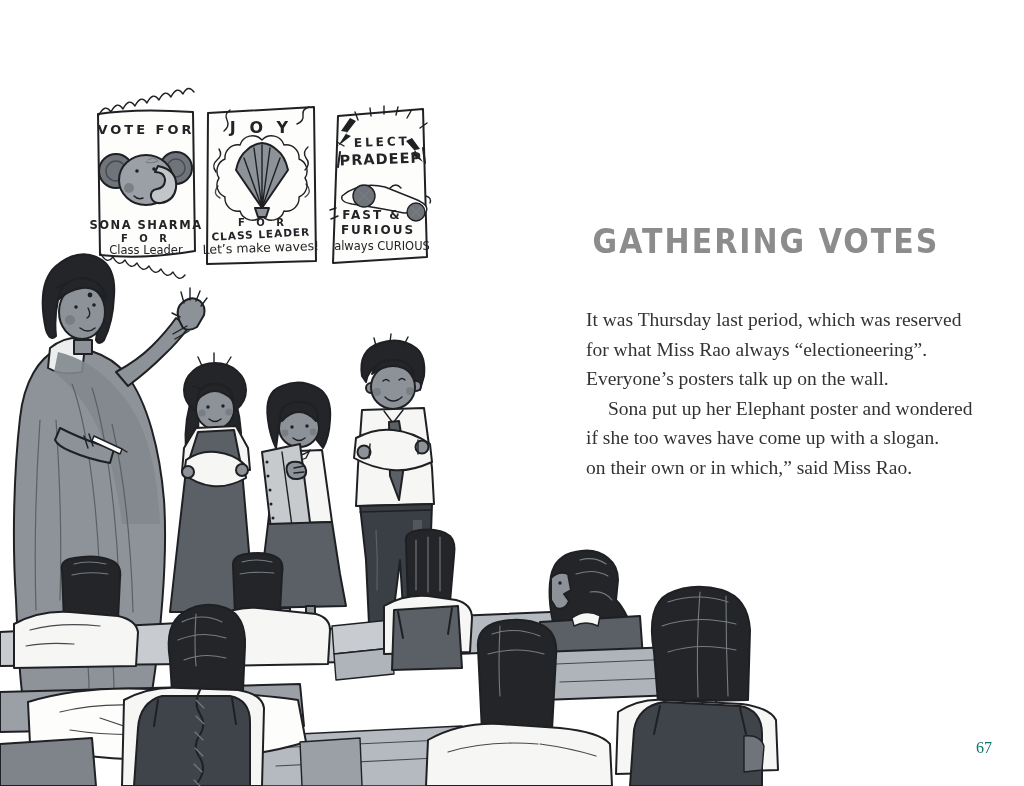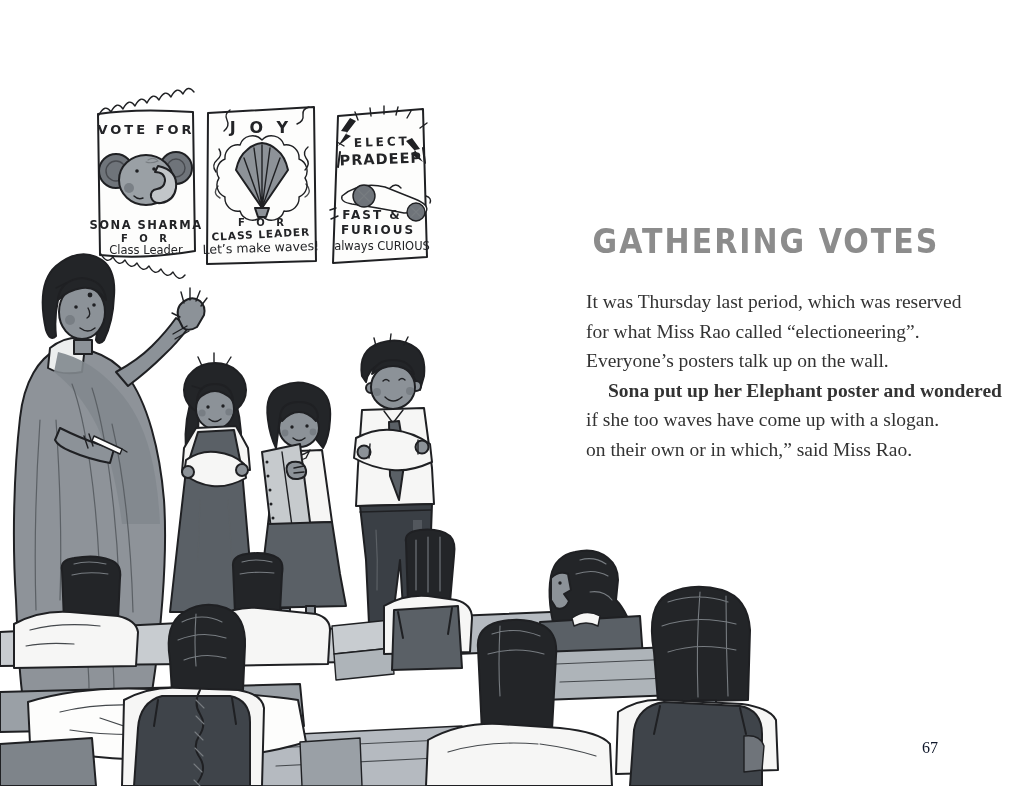--- a/index.html
+++ b/index.html
@@ -37,26 +37,26 @@
   .fill-blush{fill:#747a80;}
   .fill-inkk{fill:#1f2023;}
 
   .ptxt{font-family:"DejaVu Sans",sans-serif;font-weight:700;fill:#232427;text-anchor:middle;}
   .ptxt-light{font-family:"DejaVu Sans",sans-serif;font-weight:400;fill:#232427;text-anchor:middle;}
 
   
   .chapter-title{position:absolute;left:586px;top:222px;width:360px;text-align:center;
       font-family:"DejaVu Sans",sans-serif;font-weight:700;font-size:30px;letter-spacing:2px;
       color:#8c8c8c;transform:scaleY(1.12);transform-origin:top center;white-space:nowrap;}
-  .story{position:absolute;left:586px;top:287px;width:380px;}
+  .story{position:absolute;left:586px;top:305px;width:380px;}
   .story .line{font-family:"Liberation Serif",serif;font-size:19.5px;line-height:29.5px;
       color:#333333;white-space:nowrap;}
-  .story .line.indent{padding-left:22px;font-weight:bold;}
-  .page-number{position:absolute;left:922px;top:739px;font-family:"Liberation Serif",serif;
-      font-size:16px;color:#0f172a;}
+  .story .line.indent{padding-left:22px;}
+  .page-number{position:absolute;left:976px;top:739px;font-family:"Liberation Serif",serif;
+      font-size:16px;color:#0f766e;}
 </style>
 </head>
 <body>
 
 <div class="page">
 
 <svg class="illustration" viewBox="0 0 1024 786" xmlns="http://www.w3.org/2000/svg">
 
   <g>
     <path class="ink fill-paper" d="M98,114 C130,109 164,110 193,112 L195,251 C160,257 127,258 100,255 Z"></path>
@@ -316,21 +316,21 @@
     <path class="ink" d="M660,706 l-6,28 M740,708 l6,26" stroke-width="5"></path>
     <path class="thin fill-ear" d="M744,736 q16,-2 20,10 l-2,24 l-18,2 Z"></path>
   </g>
 
 </svg>
 
 <div class="chapter-title">GATHERING VOTES</div>
 
 <div class="story">
   <div class="line">It was Thursday last period, which was reserved</div>
-  <div class="line">for what Miss Rao called “electioneering”.</div>
+  <div class="line">for what Miss Rao always “electioneering”.</div>
   <div class="line">Everyone’s posters talk up on the wall.</div>
   <div class="line indent">Sona put up her Elephant poster and wondered</div>
   <div class="line">if she too waves have come up with a slogan.</div>
   <div class="line">on their own or in which,” said Miss Rao.</div>
 </div>
 
 <div class="page-number">67</div>
 
 </div>
 

